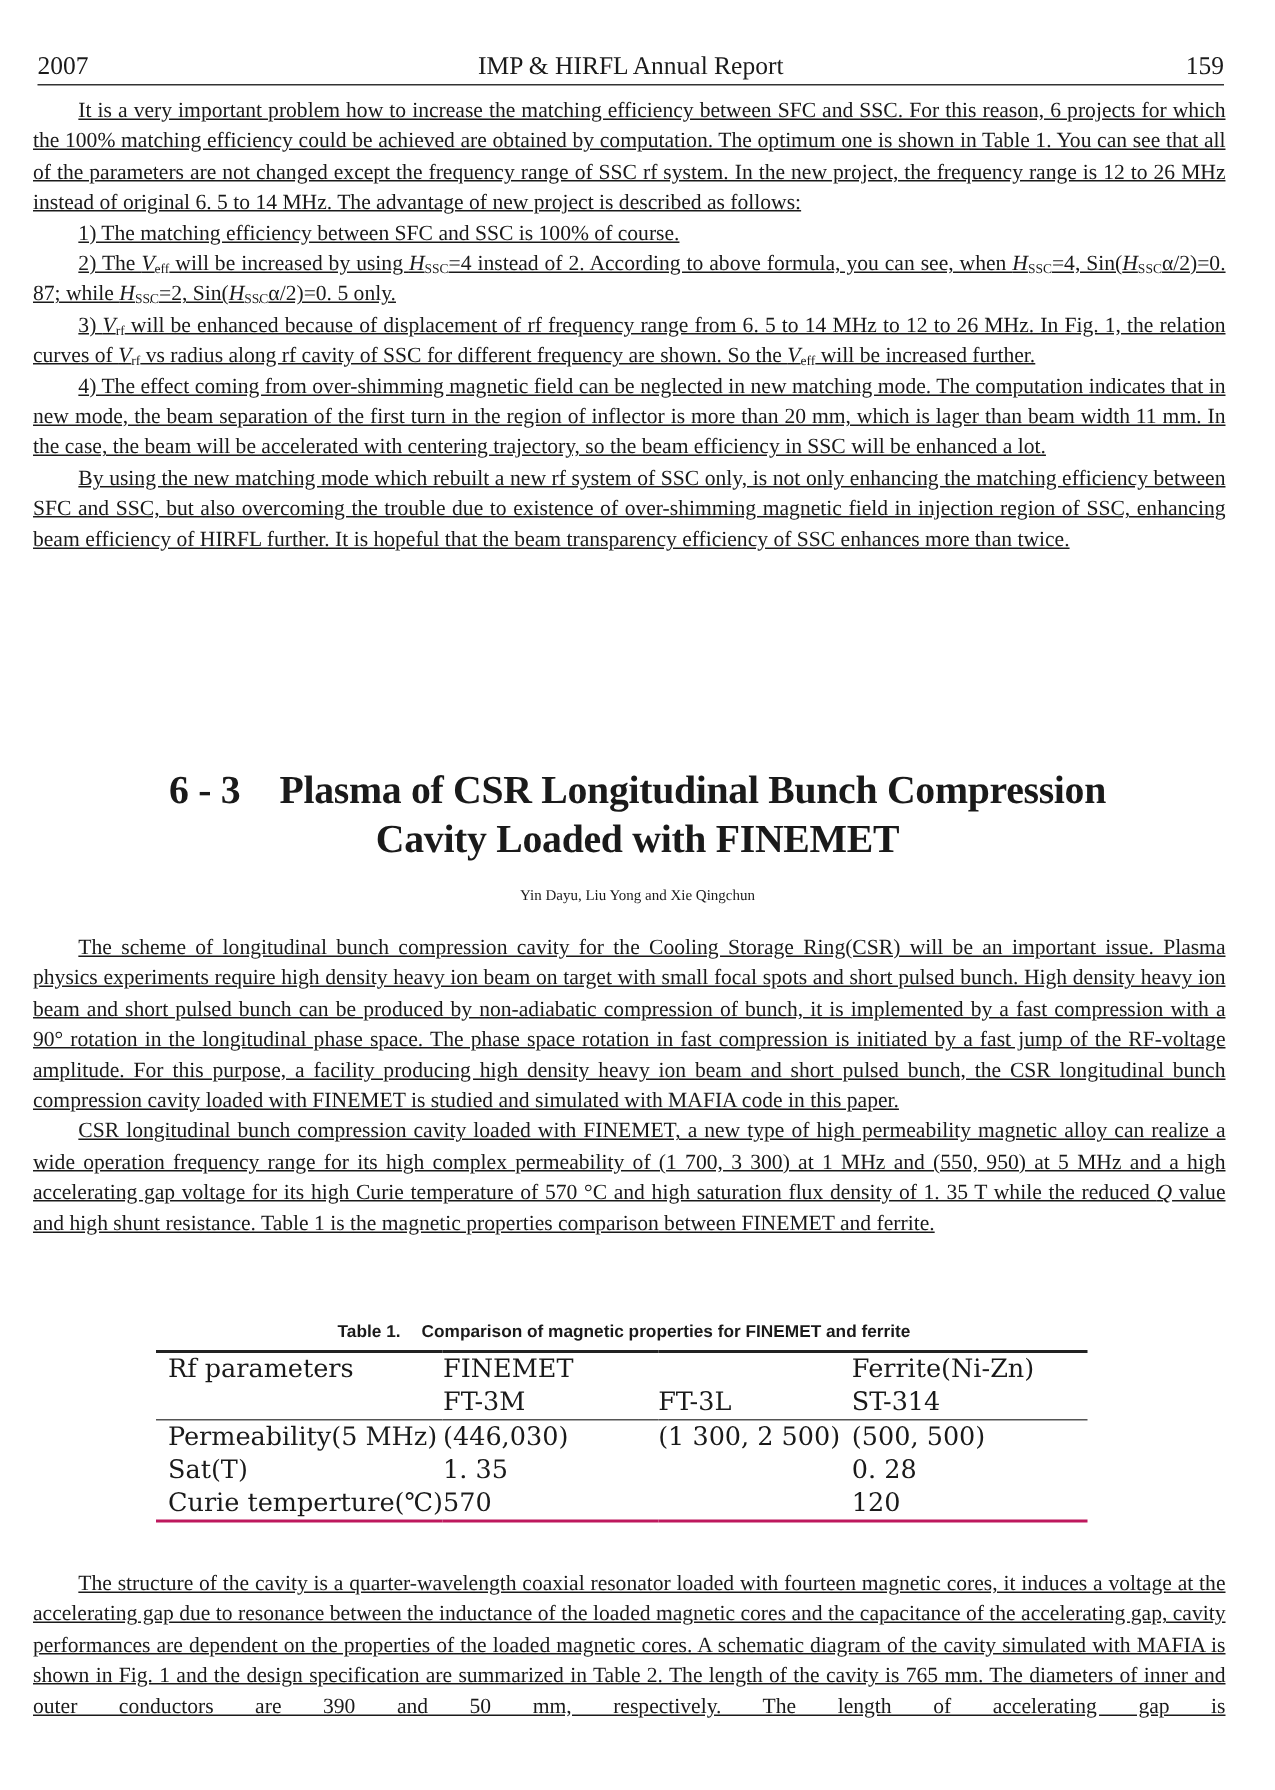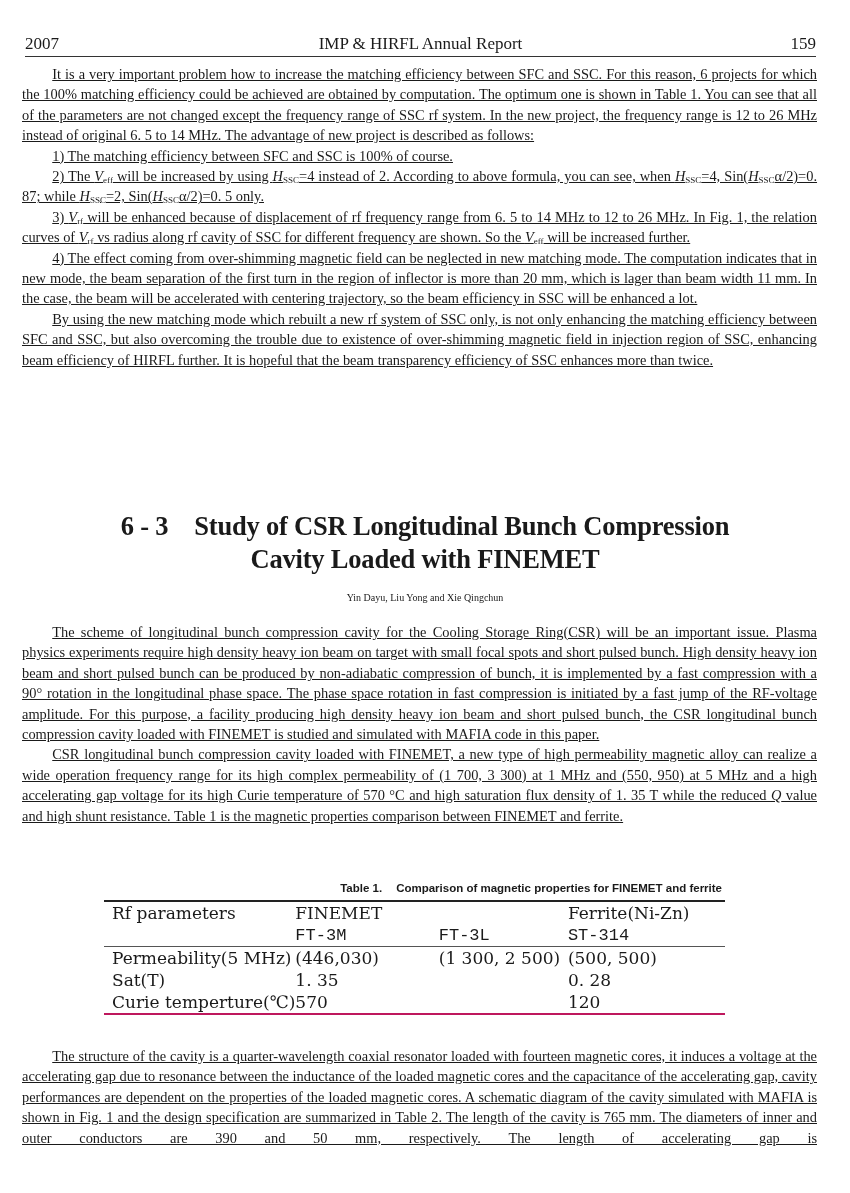--- a/index.html
+++ b/index.html
@@ -23,32 +23,32 @@
   i { font-style: italic; }
   #para1 { top: 64px; }
   .title {
     position: absolute; left: 0; right: 0; top: 510px; text-align: center;
     font-weight: bold; font-size: 26.5px; line-height: 33px; letter-spacing: -0.2px;
   }
   .title .num { margin-right: 26px; }
   .authors { position: absolute; left: 0; right: 0; top: 592px; text-align: center; font-size: 10px; }
   #para2 { top: 622px; }
   .tcaption {
-    position: absolute; left: 110px; width: 612px; top: 882px; text-align: right;
+    position: absolute; left: 110px; width: 612px; top: 882px; text-align: center;
     font-family: "Liberation Sans", "DejaVu Sans", sans-serif; font-weight: bold; font-size: 11.5px;
   }
   .tcaption .lbl { margin-right: 14px; }
   table.t1 {
     position: absolute; left: 104px; width: 621px; top: 900px;
     border-collapse: collapse; font-size: 17px; font-family: "DejaVu Serif", serif;
   }
   table.t1 td { padding: 0; height: 22px; text-align: left; white-space: nowrap; }
   table.t1 td.l { text-align: left; padding-left: 8px; }
   table.t1 tr.top td { border-top: 2px solid #222; }
-  table.t1 tr.mid td { border-bottom: 1.5px solid #555; font-family: Liberation Mono, monospace; }
+  table.t1 tr.mid td { border-bottom: 1.5px solid #555; }
   table.t1 tr.last td { border-bottom: 2px solid #be185d; }
   #para3 { top: 1046px; }
 </style>
 </head>
 <body>
 
 <div class="header">
   <span class="year">2007</span>
   <span class="journal">IMP &amp; HIRFL Annual Report</span>
   <span class="page">159</span>
@@ -57,21 +57,21 @@
 <div class="block" id="para1">
   <p class="ind">It is a very important problem how to increase the matching efficiency between SFC and SSC. For this reason, 6 projects for which the 100% matching efficiency could be achieved are obtained by computation. The optimum one is shown in Table 1. You can see that all of the parameters are not changed except the frequency range of SSC rf system. In the new project, the frequency range is 12 to 26 MHz instead of original 6. 5 to 14 MHz. The advantage of new project is described as follows:</p>
   <p class="ind">1) The matching efficiency between SFC and SSC is 100% of course.</p>
   <p class="ind"><span>2) The </span><i>V</i><sub>eff</sub><span> will be increased by using </span><i>H</i><sub>SSC</sub><span>=4 instead of 2. According to above formula, you can see, when </span><i>H</i><sub>SSC</sub><span>=4, Sin(</span><i>H</i><sub>SSC</sub><span>α/2)=0. 87; while </span><i>H</i><sub>SSC</sub><span>=2, Sin(</span><i>H</i><sub>SSC</sub><span>α/2)=0. 5 only.</span></p>
   <p class="ind"><span>3) </span><i>V</i><sub>rf</sub><span> will be enhanced because of displacement of rf frequency range from 6. 5 to 14 MHz to 12 to 26 MHz. In Fig. 1, the relation curves of </span><i>V</i><sub>rf</sub><span> vs radius along rf cavity of SSC for different frequency are shown. So the </span><i>V</i><sub>eff</sub><span> will be increased further.</span></p>
   <p class="ind">4) The effect coming from over-shimming magnetic field can be neglected in new matching mode. The computation indicates that in new mode, the beam separation of the first turn in the region of inflector is more than 20 mm, which is lager than beam width 11 mm. In the case, the beam will be accelerated with centering trajectory, so the beam efficiency in SSC will be enhanced a lot.</p>
   <p class="ind">By using the new matching mode which rebuilt a new rf system of SSC only, is not only enhancing the matching efficiency between SFC and SSC, but also overcoming the trouble due to existence of over-shimming magnetic field in injection region of SSC, enhancing beam efficiency of HIRFL further. It is hopeful that the beam transparency efficiency of SSC enhances more than twice.</p>
 </div>
 
 <div class="title">
-  <div><span class="num">6 - 3</span><span>Study of CSR Longitudinal Bunch Compression</span></div>
+  <div><span class="num">6 - 3</span><span>Plasma of CSR Longitudinal Bunch Compression</span></div>
   <div>Cavity Loaded with FINEMET</div>
 </div>
 
 <div class="authors">Yin Dayu, Liu Yong and Xie Qingchun</div>
 
 <div class="block" id="para2">
   <p class="ind">The scheme of longitudinal bunch compression cavity for the Cooling Storage Ring(CSR) will be an important issue. Plasma physics experiments require high density heavy ion beam on target with small focal spots and short pulsed bunch. High density heavy ion beam and short pulsed bunch can be produced by non-adiabatic compression of bunch, it is implemented by a fast compression with a 90° rotation in the longitudinal phase space. The phase space rotation in fast compression is initiated by a fast jump of the RF-voltage amplitude. For this purpose, a facility producing high density heavy ion beam and short pulsed bunch, the CSR longitudinal bunch compression cavity loaded with FINEMET is studied and simulated with MAFIA code in this paper.</p>
   <p class="ind"><span>CSR longitudinal bunch compression cavity loaded with FINEMET, a new type of high permeability magnetic alloy can realize a wide operation frequency range for its high complex permeability of (1 700, 3 300) at 1 MHz and (550, 950) at 5 MHz and a high accelerating gap voltage for its high Curie temperature of 570 °C and high saturation flux density of 1. 35 T while the reduced </span><i>Q</i><span> value and high shunt resistance. Table 1 is the magnetic properties comparison between FINEMET and ferrite.</span></p>
 </div>
 

